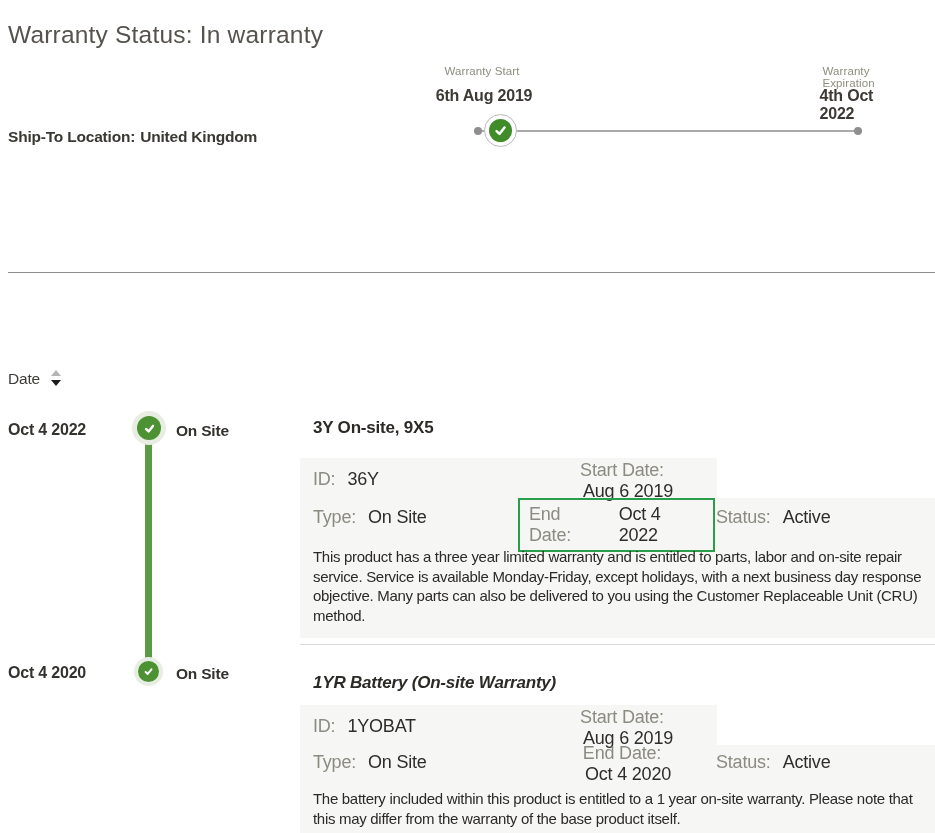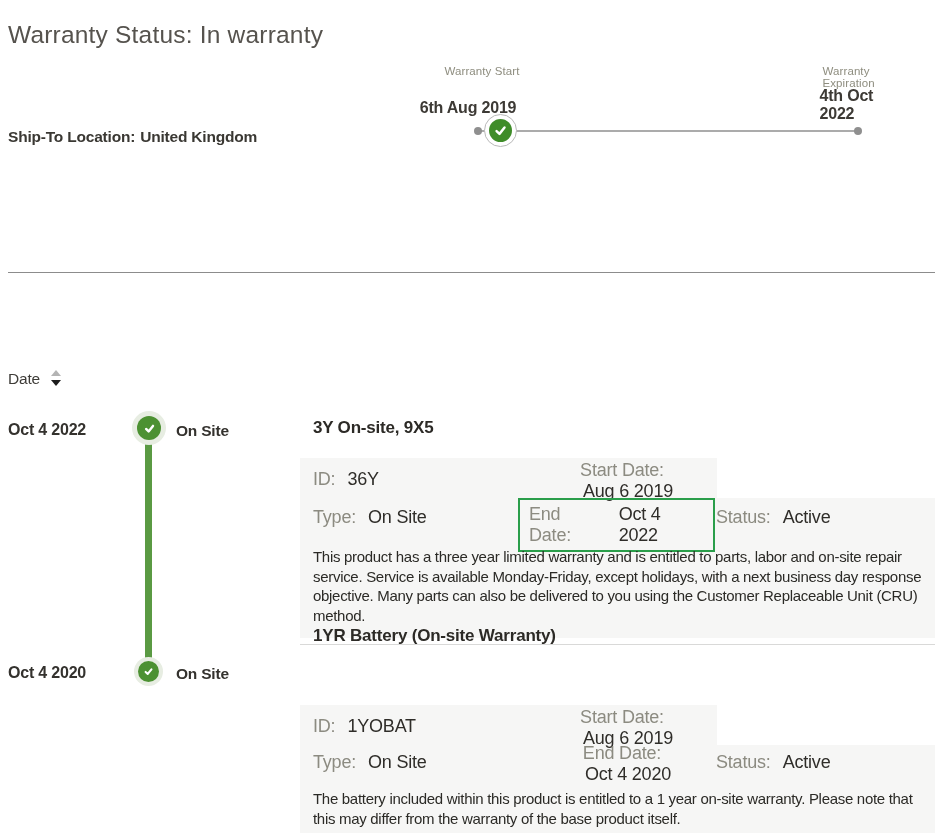--- a/index.html
+++ b/index.html
@@ -14,21 +14,21 @@
   }
   .shipto{position:absolute;left:8px;top:128px;font-size:15.5px;color:#3a3833;letter-spacing:-.2px;}
   .shipto .lab{font-weight:700;}
   .shipto .val{font-weight:700;margin-left:5px;}
 
   
   .tl-label{position:absolute;top:65px;font-size:11.5px;color:#8e8d7f;letter-spacing:.1px;}
   .tl-label.start{left:482px;transform:translateX(-50%);}
   .tl-label.end{left:860px;transform:translateX(-50%);}
   .tl-date{position:absolute;top:87px;font-size:16px;font-weight:700;color:#3d3a35;letter-spacing:-.2px;}
-  .tl-date.start{left:468px;transform:translateX(-50%);margin-top:12px;}
+  .tl-date.start{left:484px;transform:translateX(-50%);}
   .tl-date.end{left:858px;transform:translateX(-50%);}
   .tl-track{position:absolute;left:478px;top:130px;width:380px;height:2px;background:#ababab;}
   .tl-dot{position:absolute;width:8px;height:8px;border-radius:50%;background:#8f8f8f;top:127px;}
   .tl-dot.left{left:474px;}
   .tl-dot.right{left:854px;}
   .tl-check-outer{
     position:absolute;left:484px;top:114px;width:33px;height:33px;border-radius:50%;
     background:#fff;border:1px solid #b9b9b9;box-sizing:border-box;
     display:flex;align-items:center;justify-content:center;
   }
@@ -55,21 +55,21 @@
   .entry-date{position:absolute;left:8px;font-size:16px;font-weight:700;color:#34322e;letter-spacing:-.2px;}
   .entry-date.d1{top:421px;}
   .entry-date.d2{top:664px;}
   .entry-loc{position:absolute;left:176px;font-size:15.5px;font-weight:700;color:#34322e;letter-spacing:-.2px;}
   .entry-loc.l1{top:422px;}
   .entry-loc.l2{top:665px;}
 
   
   .card-title{position:absolute;left:313px;font-size:17px;font-weight:700;color:#2c2a26;letter-spacing:-.2px;}
   .card-title.t1{top:418px;}
-  .card-title.t2{top:626px;}
+  .card-title.t2{top:673px;font-style:italic;}
   .panel{position:absolute;left:300px;width:635px;background:#f6f6f5;}
   .panel.p1{top:458px;height:180px;}
   .panel.p2{top:705px;height:128px;}
   .notch{position:absolute;left:717px;width:218px;height:40px;background:#ffffff;}
   .notch.n1{top:458px;}
   .notch.n2{top:705px;}
 
   .cell{position:absolute;font-size:18px;letter-spacing:-.2px;display:flex;align-items:center;box-sizing:border-box;}
   .flabel{color:#8c8b81;}
   .fval{color:#2f2d29;margin-left:12px;}

